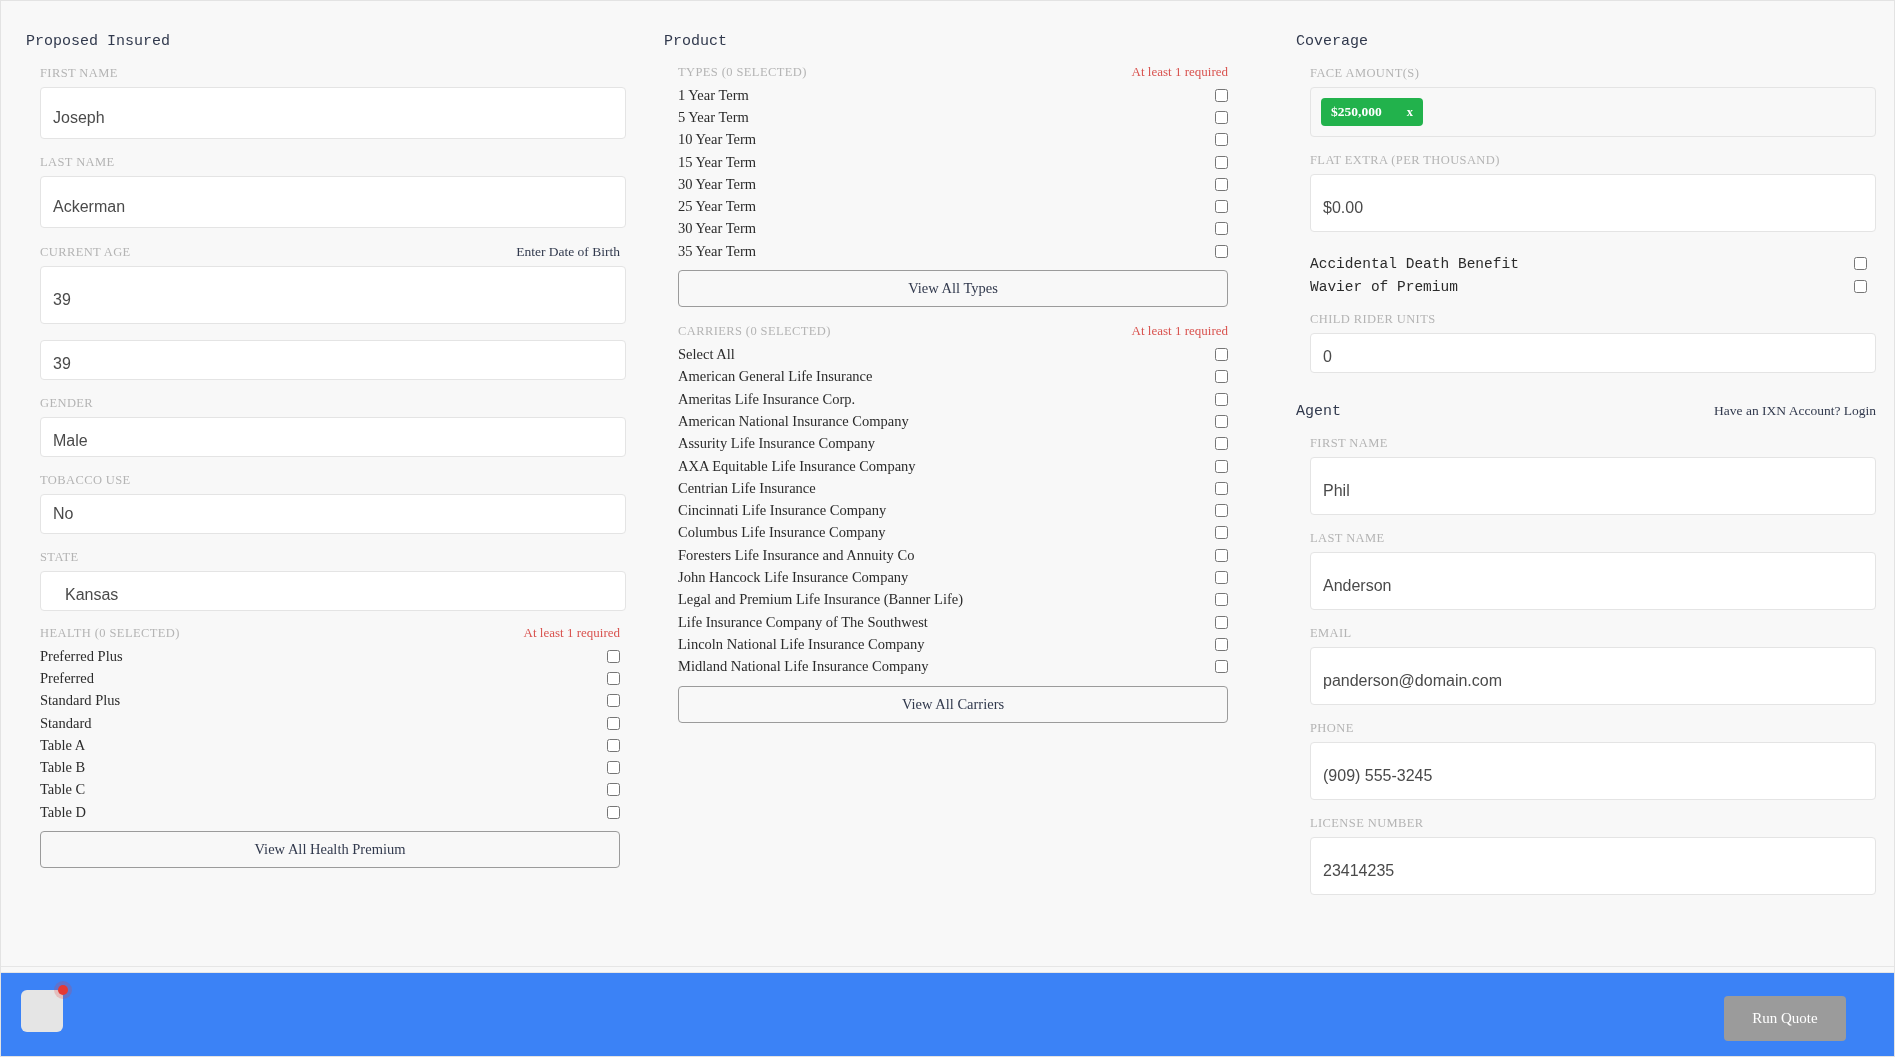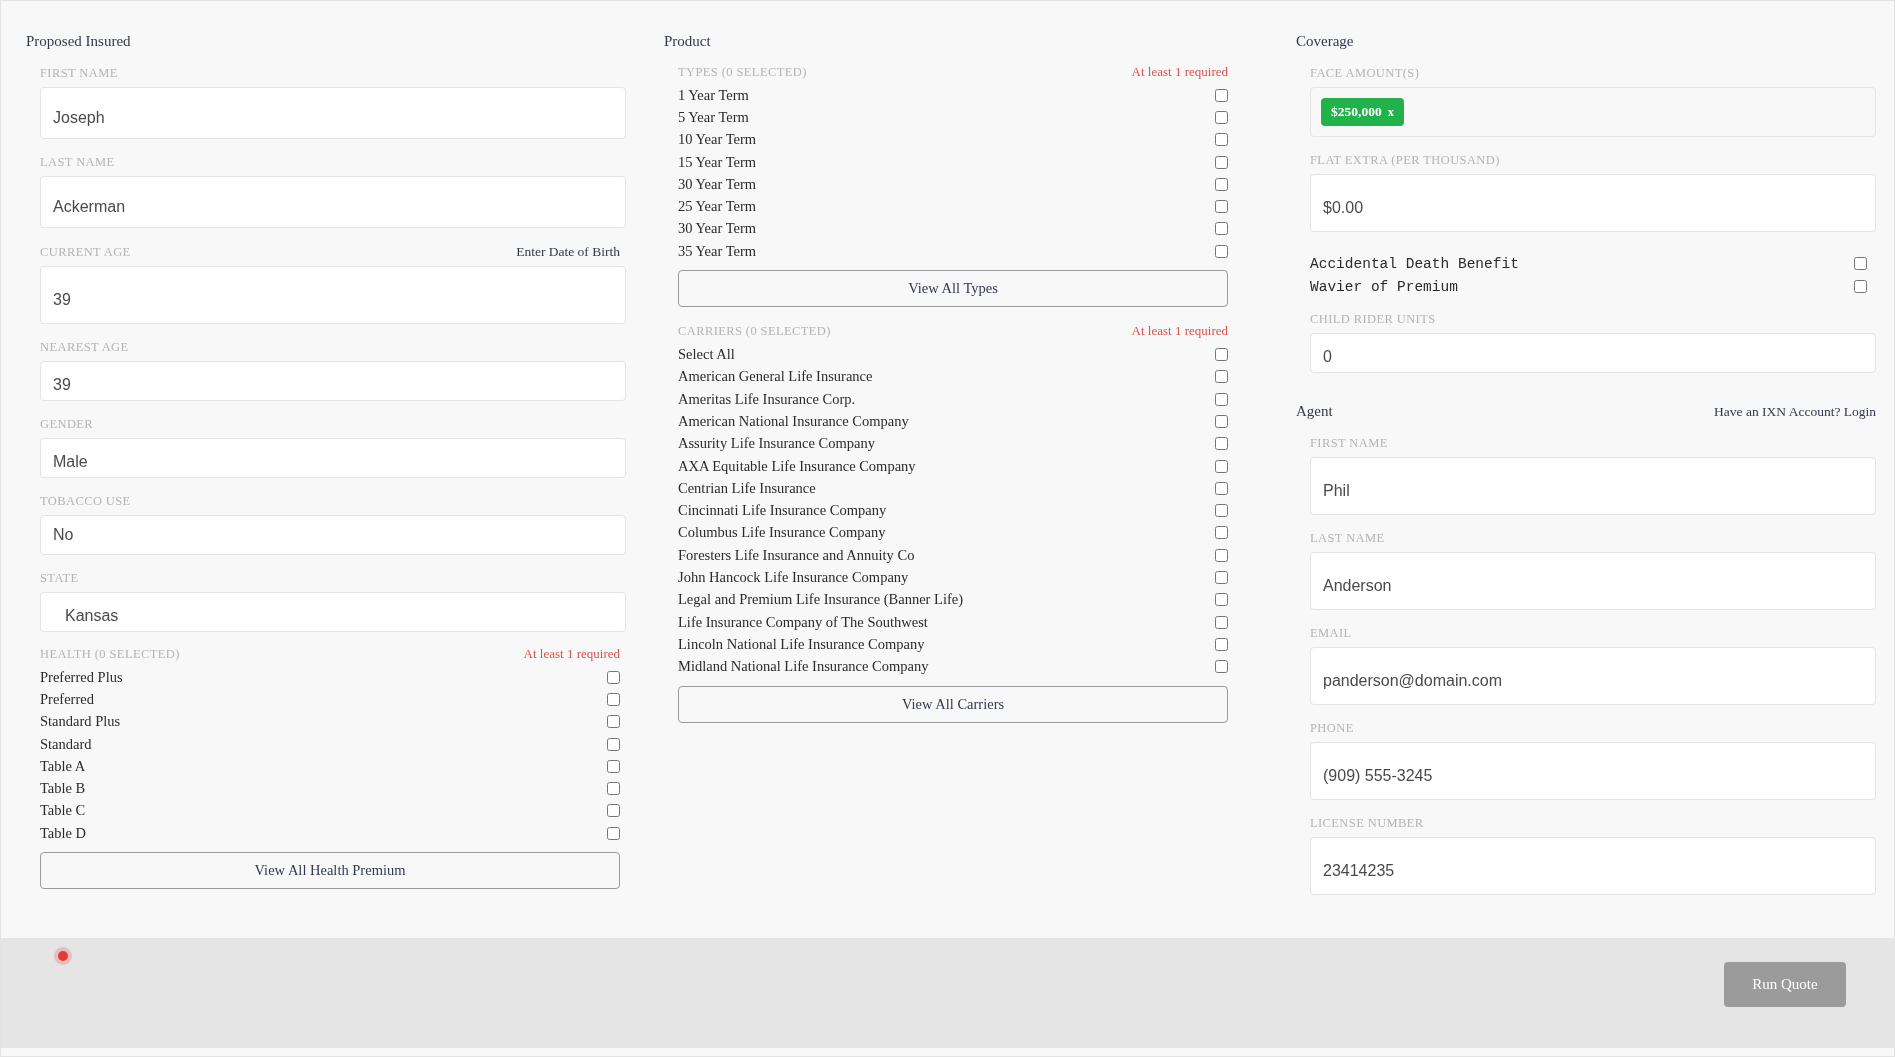--- a/index.html
+++ b/index.html
@@ -31,20 +31,21 @@
   #col-insured { left: 25px;   width: 600px; }
   #col-product { left: 663px;  width: 570px; }
   #col-coverage{ left: 1295px; width: 580px; }
 
   .section-title {
     font-size: 15px;
     color: #31394d;
     margin: 0;
     padding: 32px 0 0 0;
     font-weight: normal;
+    font-family: Liberation Mono, monospace;
   }
   .section-title-row {
     display: flex;
     align-items: baseline;
     justify-content: space-between;
     padding: 32px 0 0 0;
   }
   .section-title-row .section-title { padding: 0; }
 
   .account-link {
@@ -102,21 +103,21 @@
     background: #f8f8f8;
     border: 1px solid #e4e4e4;
     border-radius: 4px;
     display: flex;
     align-items: center;
     gap: 6px;
   }
   .tag {
     display: inline-flex;
     align-items: center;
-    gap: 6px;
+    gap: 25px;
     background: #22b24c;
     color: #ffffff;
     border-radius: 4px;
     padding: 6px 10px;
     font-size: 13.5px;
     font-weight: bold;
     cursor: pointer;
   }
   .tag .tag-x {
     font-size: 12.5px;
@@ -166,23 +167,23 @@
     font-size: 14.5px;
     color: #31394d;
     text-align: center;
     cursor: pointer;
   }
   .button-wrap { padding: 0 6px 0 14px; }
 
   
   .bottom-bar {
     position: absolute;
-    left: 0; right: 0; bottom: 8px;
-    height: 110px;
-    background: #e5e5e5;
+    left: 0; right: 0; bottom: 0;
+    height: 84px;
+    background: #3b82f6;
     border-top: 1px solid #e6e6e6;
   }
   .widget-badge {
     position: absolute;
     left: 20px; top: 17px;
     width: 42px; height: 42px;
     background: #e5e5e5;
     border-radius: 6px;
     cursor: pointer;
   }
@@ -240,23 +241,20 @@
 
       <div class="field">
         <div class="field-label-row">
           <span class="field-label">CURRENT AGE</span>
           <span class="field-hint">Enter Date of Birth</span>
         </div>
         <input class="text-input tall" type="text" value="39" style="">
       </div>
 
       <div class="field">
-        <div class="field-label-row">
-          <span class="field-label">NEAREST AGE</span>
-        </div>
         <input class="text-input" style="height: 40px; padding-top: 8px;" type="text" value="39">
       </div>
 
       <div class="field">
         <div class="field-label-row">
           <span class="field-label">GENDER</span>
         </div>
         <input class="text-input" style="height: 40px; padding-top: 8px;" type="text" value="Male">
       </div>
 

